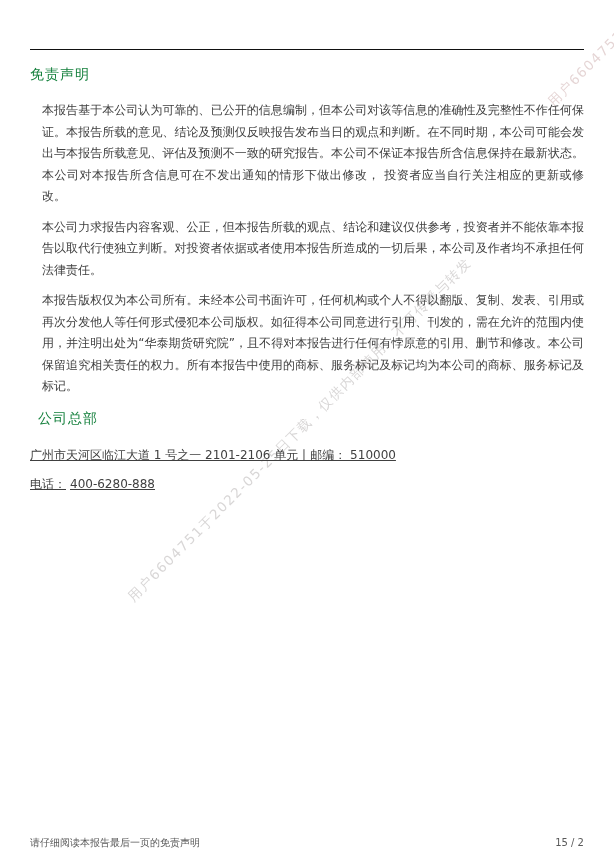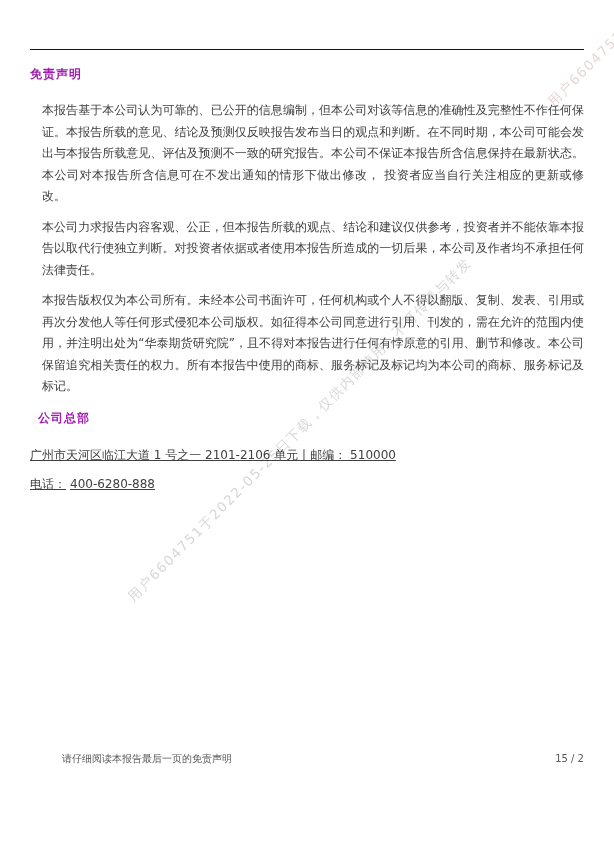--- a/index.html
+++ b/index.html
@@ -19,23 +19,23 @@
     border-top: 1.5px solid #111111;
     height: 0;
   }
   .content {
     position: absolute;
     top: 50px;
     left: 30px;
     right: 30px;
   }
   h1.section-heading, h2.section-heading {
-    color: #a21caf;
-    font-size: 12px;
-    font-weight: bold;
+    color: #15803d;
+    font-size: 14px;
+    font-weight: normal;
     line-height: 22px;
     margin: 13px 0 15px 0;
     letter-spacing: 1px;
   }
   h2.section-heading { margin: 4px 0 16px 8px; }
   p.body-par {
     color: #404040;
     font-size: 12px;
     line-height: 21.5px;
     text-align: justify;
@@ -66,28 +66,27 @@
   .wm-corner {
     left: 720px;
     top: -65px;
     transform: translate(-50%, -50%) rotate(-45deg);
     color: rgba(190, 150, 150, 0.40);
   }
   .footer {
     position: absolute;
     left: 30px;
     right: 30px;
-    top: 752px;
+    top: 836px;
     display: flex;
     justify-content: space-between;
     align-items: baseline;
     color: #595959;
     font-size: 10px;
     line-height: 14px;
-    margin-left: 32px;
   }
 </style>
 </head>
 <body>
 
 <div class="top-rule"></div>
 
 <div class="watermark wm-main">用户6604751于2022-05-25日下载，仅供内部使用，不可传播与转发</div>
 <div class="watermark wm-corner">用户6604751于2022-05-25日下载，仅供内部使用，不可传播与转发</div>
 

